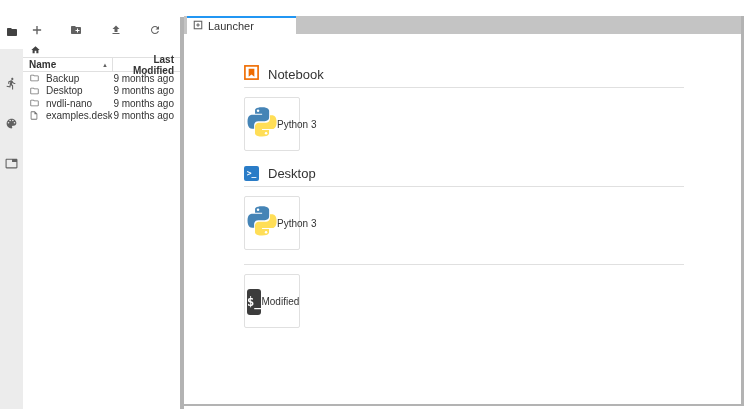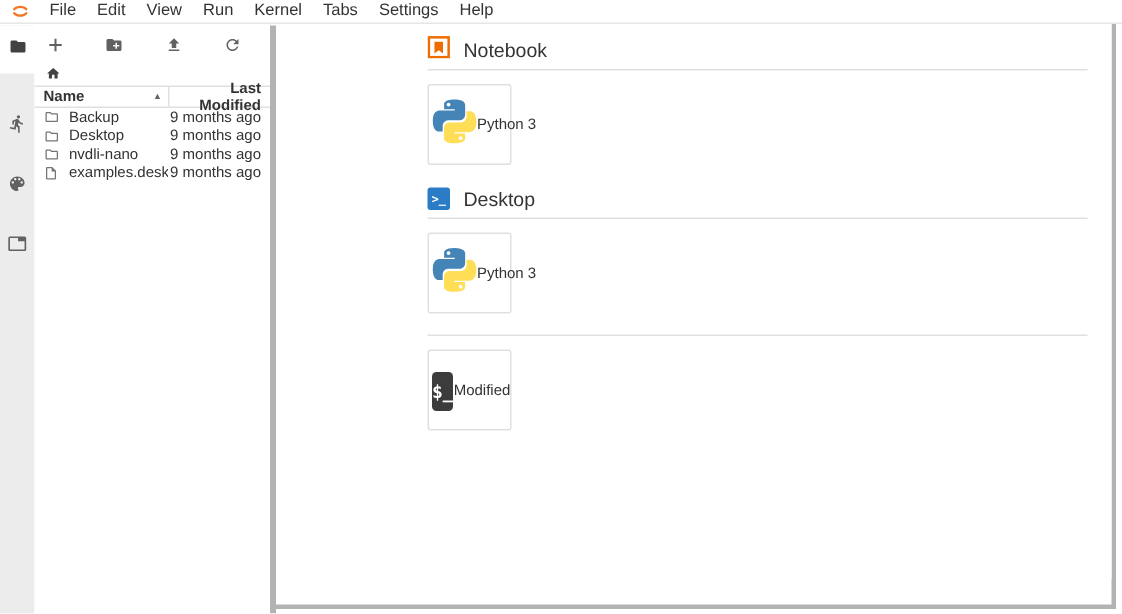--- a/index.html
+++ b/index.html
@@ -41,21 +41,21 @@
   
   #v-divider { position:absolute; top:17px; left:180px; width:4px; height:392px; background:#b3b3b3; }
 
   
   #dock { position:absolute; top:16px; left:184px; width:560px; height:390px;
     border-right:3px solid #b3b3b3; border-bottom:3px solid #b3b3b3; background:#fff; }
   #tabbar { height:18px; background:#c4c4c4; display:flex; }
   #tab-launcher { margin-left:3px; width:109px; height:18px; background:#fff;
     border-top:2px solid #2196f3; display:flex; align-items:center; gap:5px;
     padding-left:6px; font-size:11px; color:#333; }
-  #content { height:370px; overflow:hidden; padding:9px 0 0 60px; background:#fff;margin-left:41px; }
+  #content { height:370px; overflow:hidden; padding:32px 0 0 60px; background:#fff; }
 
   .section-header { display:flex; align-items:center; gap:9px; height:16px; font-size:13px; color:#333; }
   .section-rule { width:440px; border:none; border-top:1px solid #e0e0e0; margin-top:5px; }
   .cards-row { display:flex; gap:9px; margin-top:9px; margin-bottom:14px; }
   .card { width:56px; height:54px; background:#fff; border:1px solid #e0e0e0; border-radius:2px;
     display:flex; flex-direction:row; align-items:center; justify-content:space-between;
     padding:5px 2px 5px; cursor:pointer; }
   .card-label { font-size:10px; color:#333; white-space:nowrap; }
 
   .console-chip { width:15px; height:15px; background:#2a7cc7; border-radius:2px; color:#fff;
@@ -63,36 +63,20 @@
     display:flex; align-items:center; justify-content:center; }
   .terminal-chip { width:28px; height:26px; background:#3c3c3c; border-radius:3px; color:#fff;
     font-family:"DejaVu Sans Mono", monospace; font-size:12px; font-weight:bold;
     display:flex; align-items:center; justify-content:center; margin-top:2px; }
 </style>
 </head>
 <body>
 
 <div id="app">
 
-  <div id="menubar">
-    <div id="logo">
-      <svg width="15" height="13" viewBox="0 0 24 24">
-        <path d="M4.5 9.5 C 8 5.5, 16 5.5, 19.5 9.5" stroke="#f37726" stroke-width="2.8" fill="none" stroke-linecap="round"></path>
-        <path d="M4.5 14.5 C 8 18.5, 16 18.5, 19.5 14.5" stroke="#f37726" stroke-width="2.8" fill="none" stroke-linecap="round"></path>
-      </svg>
-    </div>
-    <span class="menu-item">File</span>
-    <span class="menu-item">Edit</span>
-    <span class="menu-item">View</span>
-    <span class="menu-item">Run</span>
-    <span class="menu-item">Kernel</span>
-    <span class="menu-item">Tabs</span>
-    <span class="menu-item">Settings</span>
-    <span class="menu-item">Help</span>
-  </div>
 
   <div id="side-strip">
     <div class="strip-cell active">
       <span>
         <svg width="14" height="12" viewBox="0 0 24 24" fill="#424242">
           <path d="M10 4H4c-1.1 0-2 .9-2 2v12c0 1.1.9 2 2 2h16c1.1 0 2-.9 2-2V8c0-1.1-.9-2-2-2h-8l-2-2z"></path>
         </svg>
       </span>
     </div>
     <div class="strip-cell c2">
@@ -192,20 +176,31 @@
           </svg>
       </span>
       <span class="row-name">examples.desktop</span>
       <span class="row-mod">9 months ago</span>
     </div>
   </div>
 
   <div id="v-divider"></div>
 
   <div id="dock">
+    <div id="tabbar">
+      <div id="tab-launcher">
+        <span>
+          <svg width="10" height="10" viewBox="0 0 16 16" fill="none" stroke="#616161" stroke-width="1.7">
+            <rect x="2" y="2" width="12" height="12"></rect>
+              <path d="M8 5.2v5.6M5.2 8h5.6"></path>
+          </svg>
+        </span>
+        <span>Launcher</span>
+      </div>
+    </div>
 
     <div id="content">
 
       <div class="section-header">
         <span>
           <svg width="15" height="15" viewBox="0 0 20 20">
             <rect x="1.2" y="1.2" width="17.6" height="17.6" fill="#fff" stroke="#EF6C00" stroke-width="2.2"></rect>
             <path fill="#EF6C00" d="M6.2 5h7.6v10.6l-3.8-3-3.8 3z"></path>
           </svg>
         </span>

